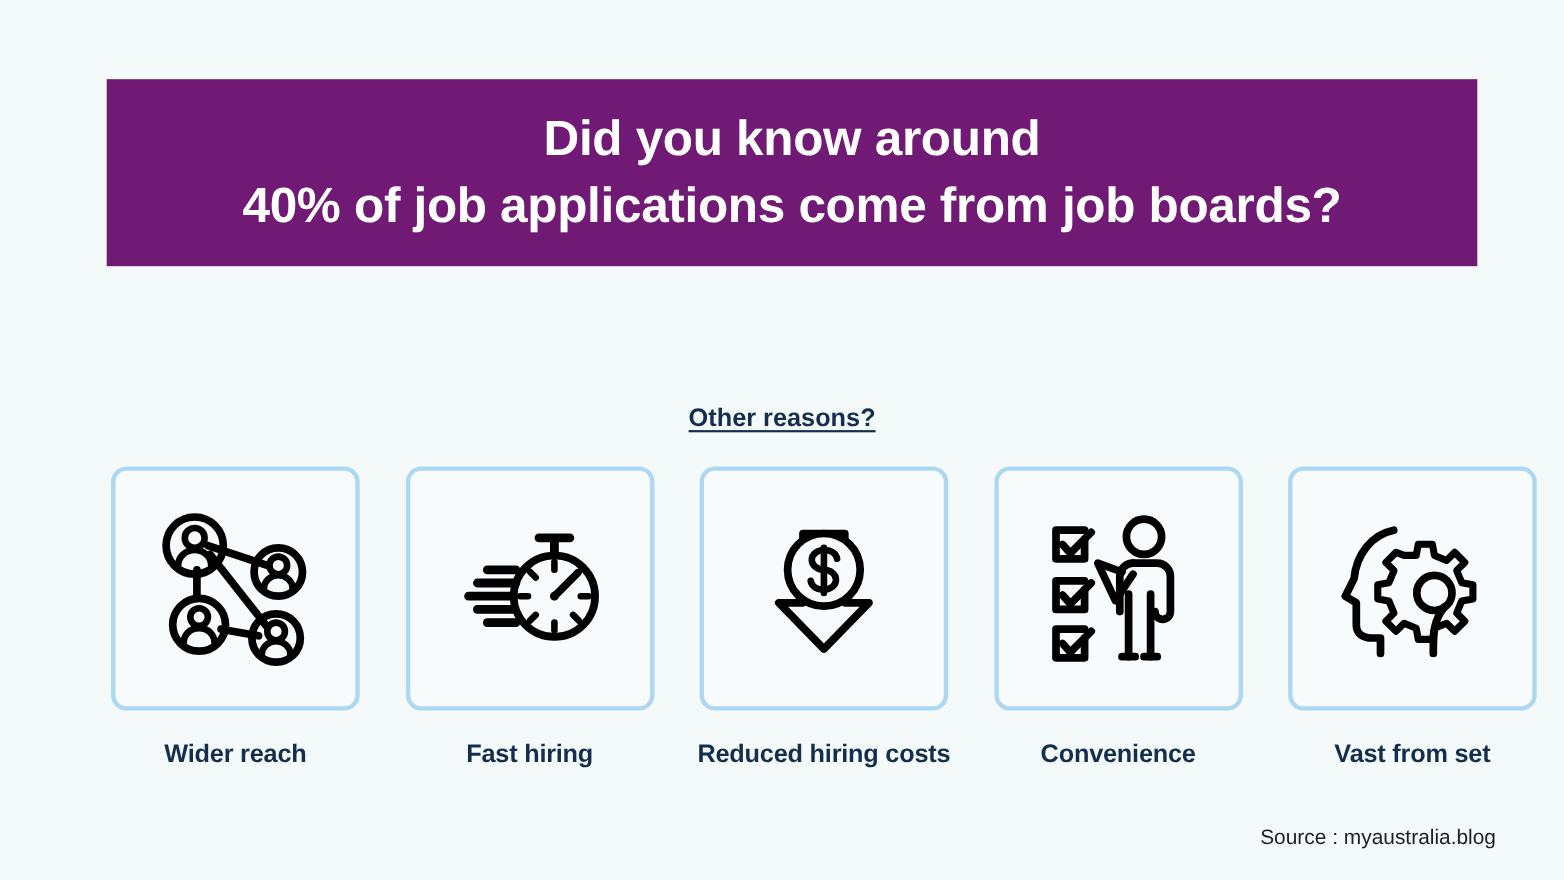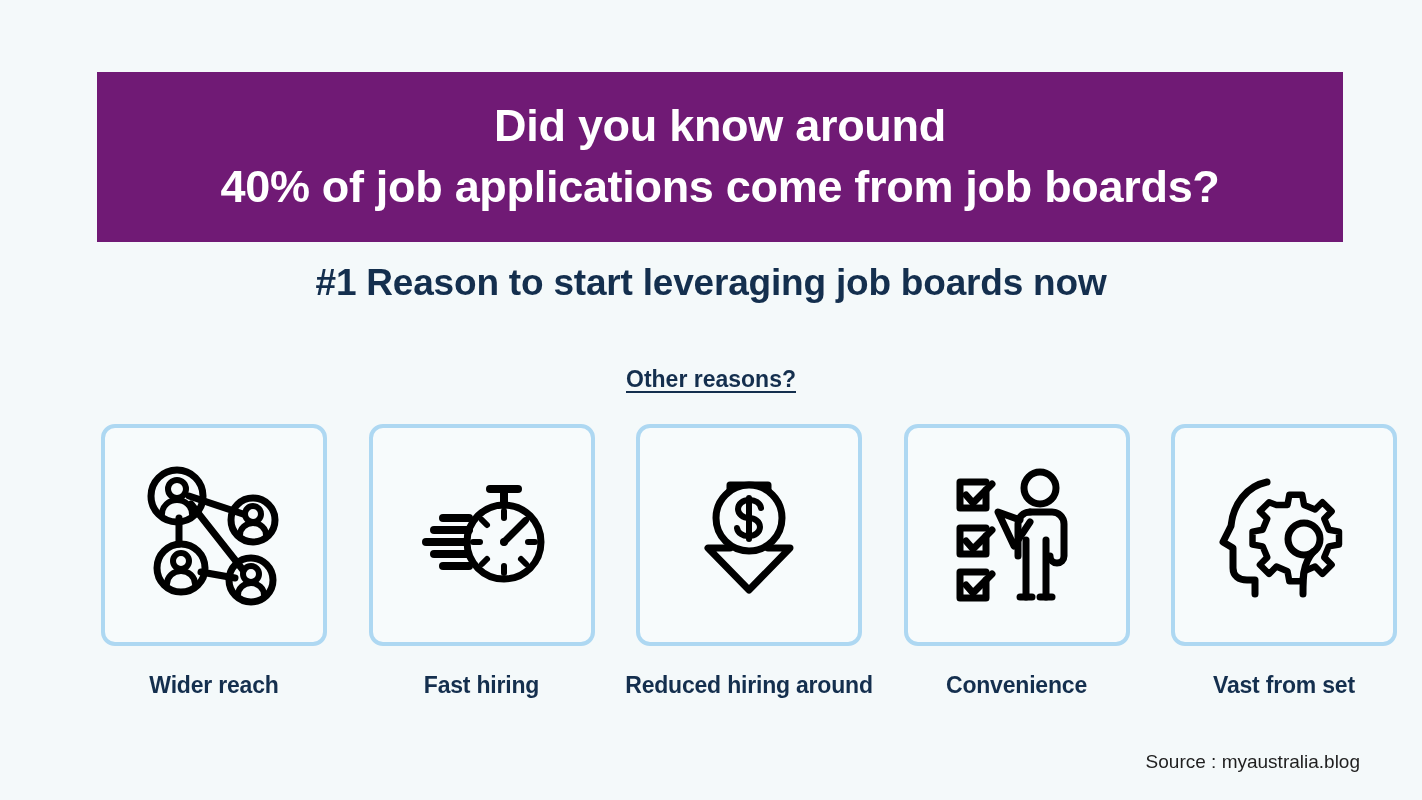--- a/index.html
+++ b/index.html
@@ -133,21 +133,20 @@
 </head>
 <body>
 
 <div id="infographic">
 
   <div class="banner">
     <div class="banner-line line1">Did you know around</div>
     <div class="banner-line line2">40% of job applications come from job boards?</div>
   </div>
 
-  <div class="subtitle">#1 Reason to start leveraging job boards now</div>
 
   <div class="other-reasons">
     <span class="other-reasons-text">Other reasons?</span>
   </div>
 
   <div class="cards-row">
 
     <div class="card-item">
       <div class="card-box">
         <span>
@@ -219,21 +218,21 @@
 
             <path d="M56 25 L94 25 L94 88 L116 88 L75 130 L34 88 L56 88 Z"></path>
 
             <circle cx="75" cy="58" r="33" fill="#f7fbfc"></circle>
 
             <line x1="75" y1="38" x2="75" y2="79" stroke-width="6"></line>
             <path d="M87 48 a11 9 0 0 0 -12 -8 a11 9 0 0 0 0 18 a11 9 0 0 1 0 18 a11 9 0 0 1 -12 -8" stroke-width="6"></path>
           </svg>
         </span>
       </div>
-      <div class="card-label">Reduced hiring around</div>
+      <div class="card-label">Reduced hiring costs</div>
     </div>
 
     <div class="card-item">
       <div class="card-box">
         <span>
           <svg width="150" height="150" viewBox="0 0 150 150" fill="none" stroke="#000000" stroke-width="7" stroke-linecap="round" stroke-linejoin="round">
 
             <path d="M44 22 L18 22 L18 48 L44 48 L44 30"></path>
             <path d="M24 35 L31 43 L50 24" stroke-width="7"></path>
 

